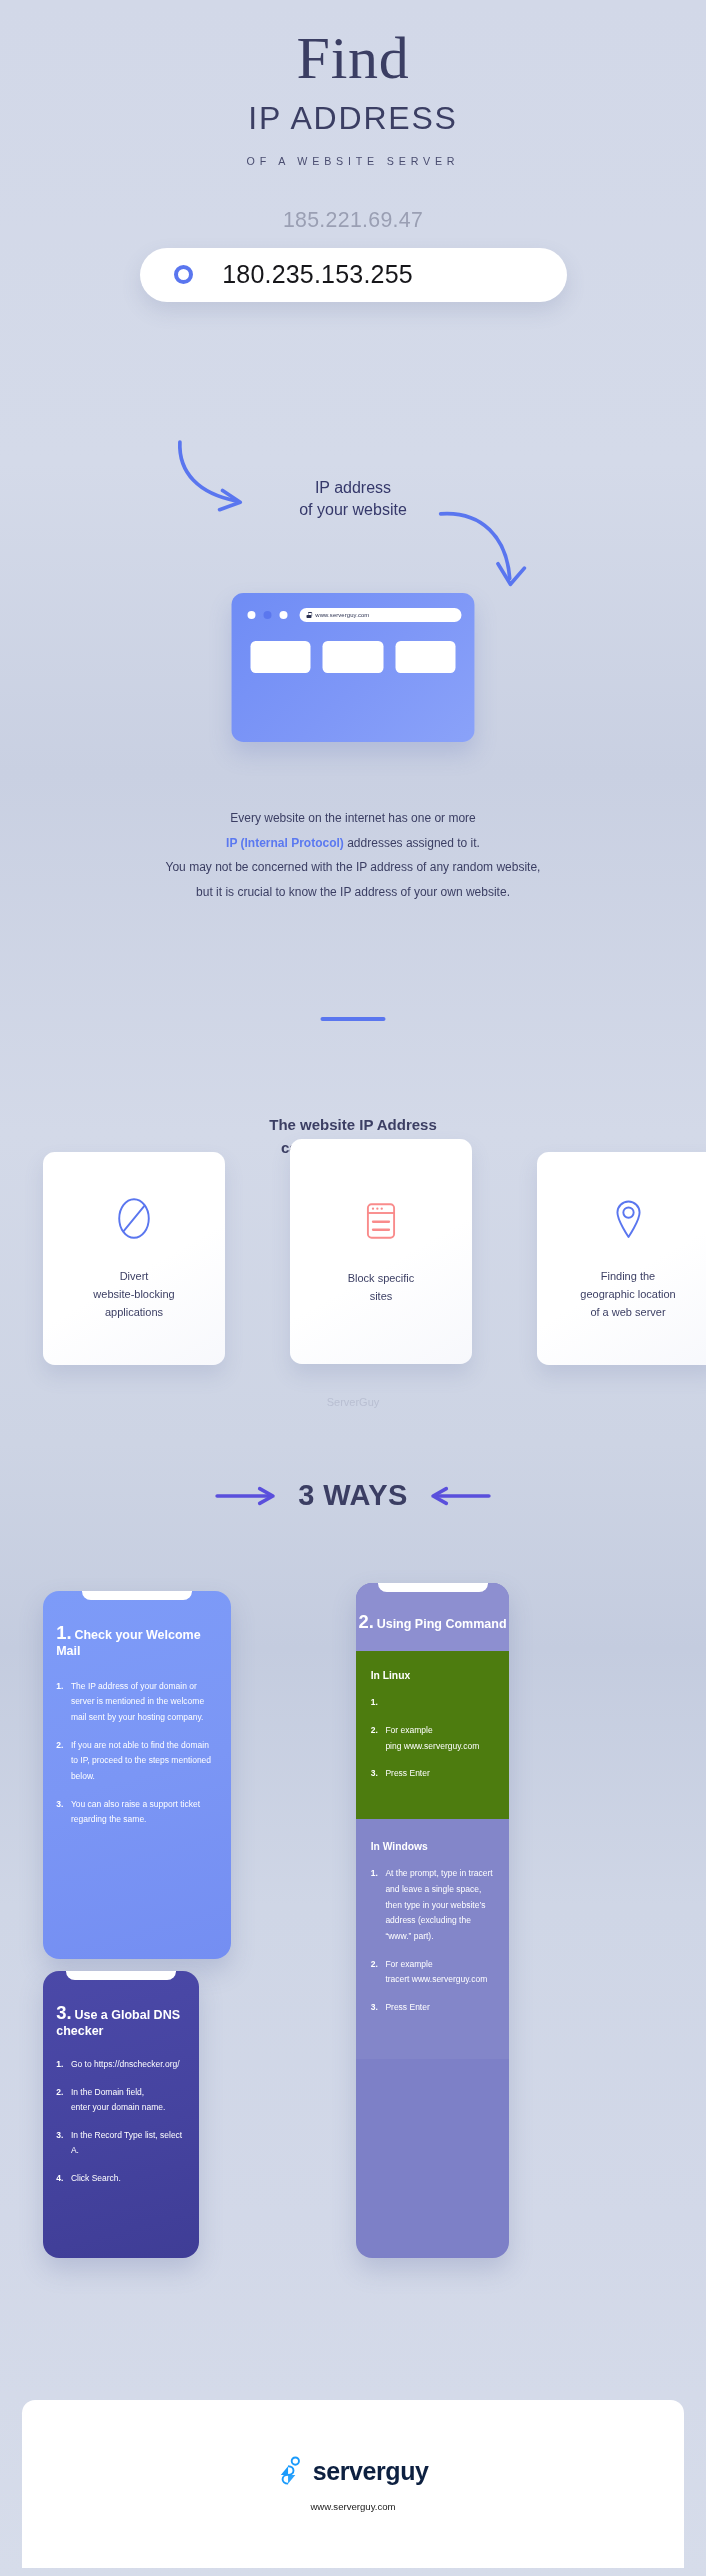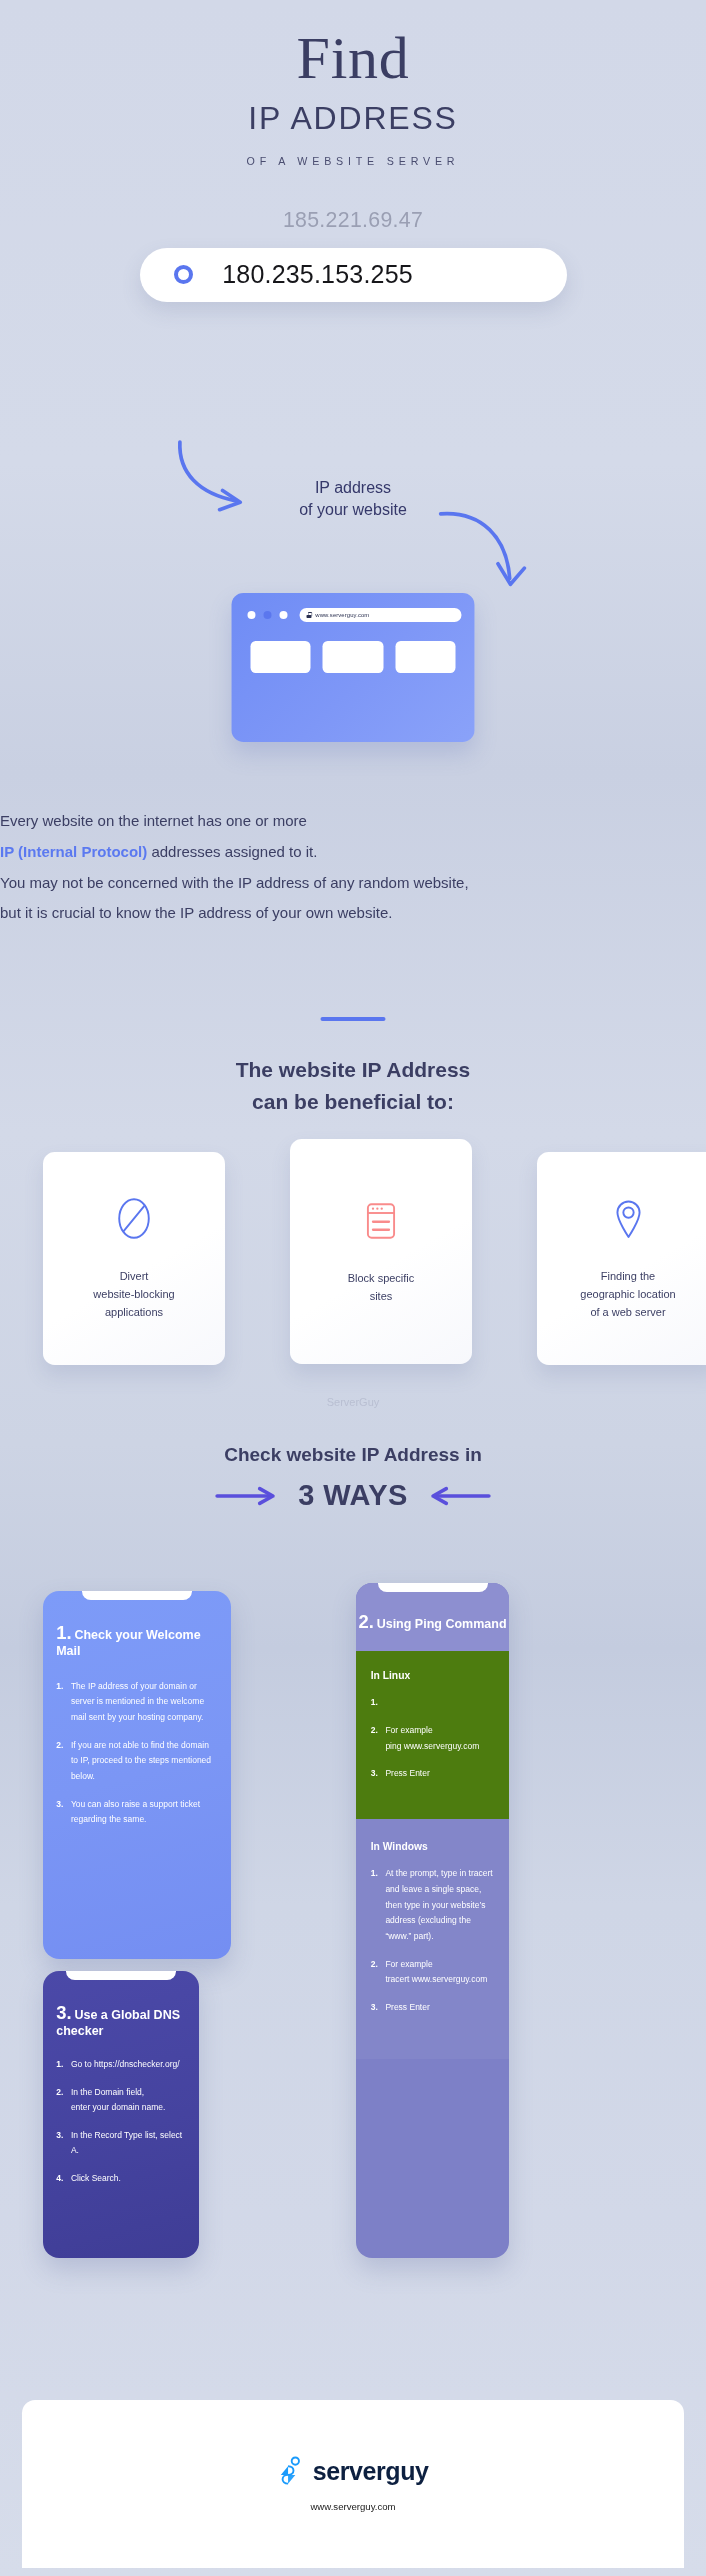--- a/index.html
+++ b/index.html
@@ -129,42 +129,42 @@
   }
   .url-text { font-size: 5.9px; color: #2b3150; margin-left: 3.7px; letter-spacing: 0.1px; }
   .browser-tiles { display: flex; gap: 11.8px; padding: 19px 19px 0; }
   .tile { flex: 1; height: 32px; background: #fff; border-radius: 5.2px; }
 
   
   .intro {
     position: absolute;
     left: 0; right: 0;
     top: 806px;
-    text-align: left;
-    font-size: 15px;
+    text-align: center;
+    font-size: 12px;
     line-height: 2.05;
     color: #3b3e63;
   }
   .intro .hl { color: #5b79f0; font-weight: 700; }
 
   .divider {
     position: absolute;
     left: 50%; transform: translateX(-50%);
     top: 1017px;
     width: 65px; height: 3.7px;
     border-radius: 2.2px;
     background: #5a76ef;
   }
 
   .sec-title {
     position: absolute;
     left: 0; right: 0;
-    top: 1054px;
-    text-align: center;
-    font-size: 21px;
+    top: 1114px;
+    text-align: center;
+    font-size: 15px;
     font-weight: 700;
     line-height: 1.5;
     color: #3b3e63;
   }
 
   
   .benefits {
     position: absolute;
     top: 1152px;
     left: 43px;
@@ -397,21 +397,20 @@
         <div>Finding the</div>
         <div>geographic location</div>
         <div>of a web server</div>
       </div>
     </div>
 
   </div>
 
   <div class="watermark">ServerGuy</div>
 
-  <div class="ways-title">Check website IP Address in</div>
   <div class="ways-row">
     <svg width="65" height="22" viewBox="0 0 88 30">
       <line x1="4" y1="15" x2="74" y2="15" stroke="#5a4fdc" stroke-width="5" stroke-linecap="round"></line>
       <path d="M62 5 L80 15 L62 25" stroke="#5a4fdc" stroke-width="5" fill="none" stroke-linecap="round" stroke-linejoin="round"></path>
     </svg>
     <span class="ways-num">3 WAYS</span>
     <svg width="65" height="22" viewBox="0 0 88 30">
       <line x1="14" y1="15" x2="84" y2="15" stroke="#5a4fdc" stroke-width="5" stroke-linecap="round"></line>
       <path d="M26 5 L8 15 L26 25" stroke="#5a4fdc" stroke-width="5" fill="none" stroke-linecap="round" stroke-linejoin="round"></path>
     </svg>

